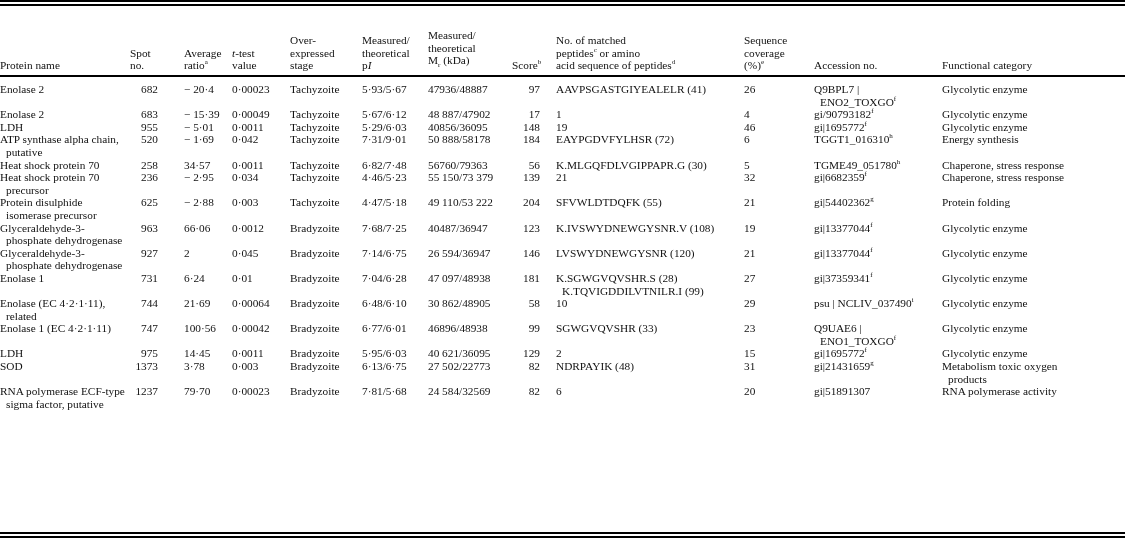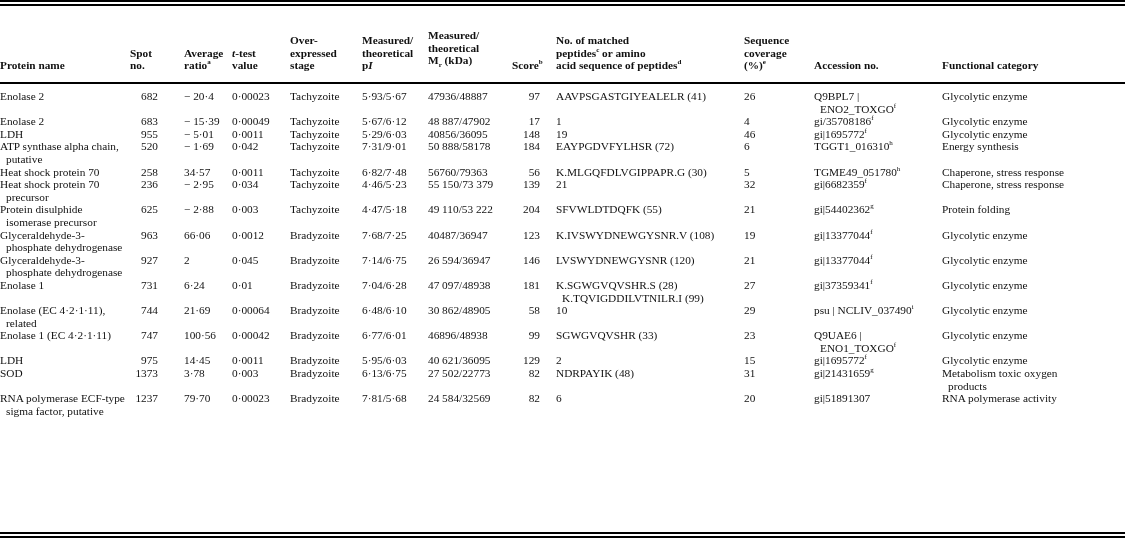--- a/index.html
+++ b/index.html
@@ -10,21 +10,21 @@
   }
   .wrap { position: relative; width: 1125px; }
   .rule-top { position: absolute; left: 0; right: 0; top: 0; height: 0; }
   .rule-top::before { content: ""; position: absolute; left: 0; right: 0; top: 0; height: 2px; background: #000; }
   .rule-top::after { content: ""; position: absolute; left: 0; right: 0; top: 4px; height: 1.5px; background: #000; }
   table {
     position: absolute; top: 12px; left: 0;
     border-collapse: collapse; width: 1125px; table-layout: fixed;
   }
   th, td { padding: 0; vertical-align: top; text-align: left; font-weight: normal; }
-  thead th { vertical-align: bottom; padding-bottom: 10px; height: 60px; font-weight: bold; }
+  thead th { vertical-align: bottom; padding-bottom: 3px; height: 60px; }
   thead tr { border-bottom: 2px solid #000; }
   tbody tr td { padding-top: 0; }
   tbody tr:first-child td { padding-top: 6px; }
   .num { text-align: right; }
   .hang { display: block; padding-left: 6px; text-indent: -6px; }
   sup { font-size: 7px; line-height: 0; vertical-align: 5px; }
   .rule-bottom { position: absolute; left: 0; right: 0; top: 532px; }
   .rule-bottom::before { content: ""; position: absolute; left: 0; right: 0; top: 0; height: 1.5px; background: #000; }
   .rule-bottom::after { content: ""; position: absolute; left: 0; right: 0; top: 4px; height: 2px; background: #000; }
   .pad-r { padding-right: 14px; }
@@ -100,21 +100,21 @@
     <td><span>0·00049</span></td>
     <td><span>Tachyzoite</span></td>
     <td><span>5·67/6·12</span></td>
     <td><span>48 887/47902</span></td>
     <td class="num" style="padding-right:10px"><span>17</span></td>
     <td style="padding-left:6px;padding-right:8px">
             <span class="hang">1</span>
           </td>
     <td style="padding-left:14px"><span>4</span></td>
     <td style="padding-left:6px;padding-right:8px">
-            <span class="hang"><span>gi/35708186</span><sup>f</sup></span>
+            <span class="hang"><span>gi/90793182</span><sup>f</sup></span>
           </td>
     <td style="padding-left:6px;padding-right:30px">
             <span class="hang">Glycolytic enzyme</span>
           </td>
   </tr>
 
   <tr>
     <td>
             <span class="hang">LDH</span>
           </td>

